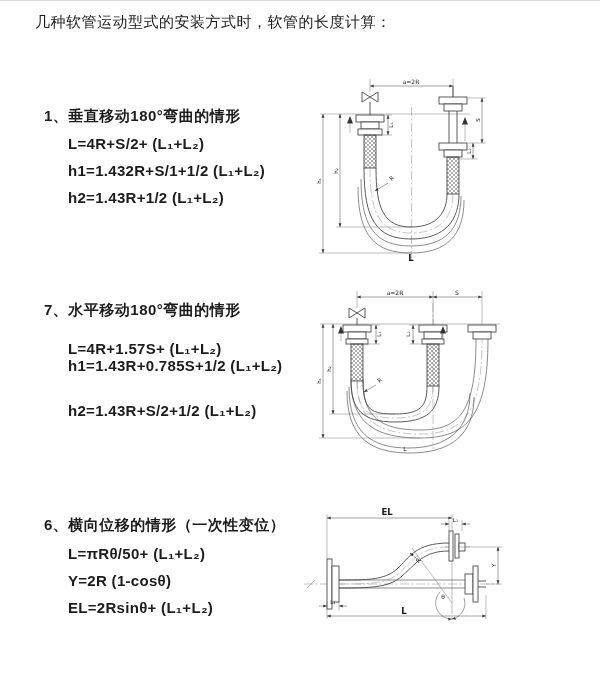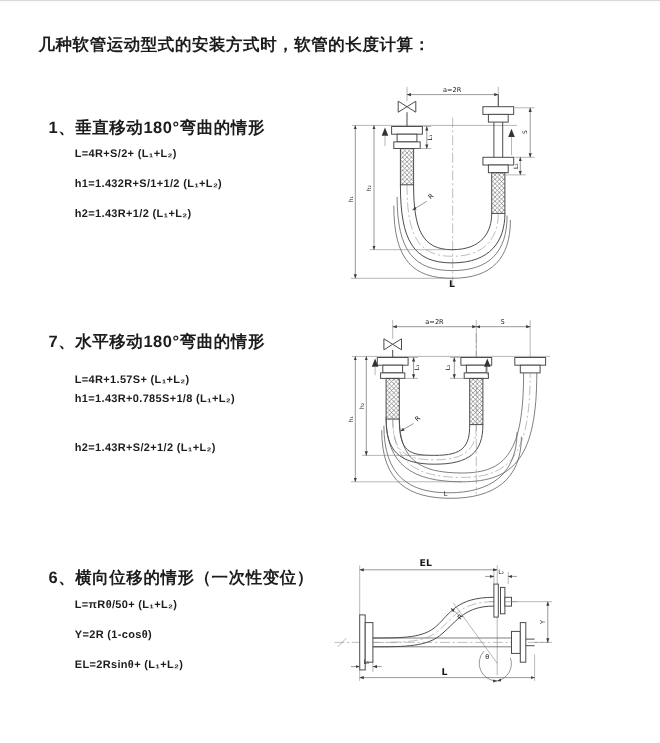--- a/index.html
+++ b/index.html
@@ -2,23 +2,23 @@
 <html><head>
 <meta charset="utf-8">
 <style>
   html,body{margin:0;padding:0;}
   body{
     width:600px;height:675px;background:#ffffff;position:relative;overflow:hidden;
     font-family:"Liberation Sans","DejaVu Sans",sans-serif;color:#1c1c1c;
     border-top:1px solid #d9d9d9;
   }
   .abs{position:absolute;}
-  .title{left:35px;top:30px;font-size:15px;font-weight:700;letter-spacing:.5px;}
+  .title{left:35px;top:12px;font-size:15px;font-weight:400;letter-spacing:.5px;}
   .heading{font-size:15px;font-weight:700;letter-spacing:.5px;left:44px;text-align:center;}
-  .formula{font-size:10px;font-weight:700;letter-spacing:.3px;left:68px;}
+  .formula{font-size:15px;font-weight:700;letter-spacing:.3px;left:68px;}
   svg{position:absolute;overflow:visible;}
   svg text{fill:#1a1a1a;font-family:"DejaVu Sans","Liberation Sans",sans-serif;}
   .obj{stroke:#4a4a4a;stroke-width:.9;fill:none;}
   .obj2{stroke:#5a5a5a;stroke-width:.7;fill:none;}
   .thin{stroke:#7a7a7a;stroke-width:.5;fill:none;}
   .dim{stroke:#555;stroke-width:.55;fill:none;}
   .cl{stroke:#8a8a8a;stroke-width:.5;fill:none;stroke-dasharray:9 2.5 2 2.5;}
   .fit{fill:#ffffff;stroke:#4a4a4a;stroke-width:.9;}
   .braid{stroke:#4a4a4a;stroke-width:.9;}
   .dt{font-size:6px;}
@@ -119,21 +119,21 @@
 
   <g>
     <path class="dim" d="M78,112 L65,120" marker-end="url(#arr)"></path>
     <text class="dt" transform="rotate(-40 83 109)" x="83" y="109" text-anchor="middle">R</text>
   </g>
   <text class="big" x="101" y="190" text-anchor="middle">L</text>
 </svg>
 
 <div class="abs heading" style="top:300px">7、水平移动180°弯曲的情形</div>
 <div class="abs formula" style="top:339px">L=4R+1.57S+ (L₁+L₂)</div>
-<div class="abs formula" style="top:356px">h1=1.43R+0.785S+1/8 (L₁+L₂)</div>
+<div class="abs formula" style="top:356px">h1=1.43R+0.785S+1/2 (L₁+L₂)</div>
 <div class="abs formula" style="top:401px">h2=1.43R+S/2+1/2 (L₁+L₂)</div>
 
 <svg style="left:310px;top:280px" width="290" height="175" viewBox="0 0 290 175">
   <line class="thin" x1="10" y1="43" x2="190" y2="43"></line>
   <path class="cl" d="M123,22 V168"></path>
 
   <g>
     <path class="thin" d="M47,10 V27 M123,10 V44 M172,10 V44"></path>
     <line class="dim" x1="47" y1="16" x2="123" y2="16" marker-start="url(#arr)" marker-end="url(#arr)"></line>
     <text class="dt" x="85" y="13.5" text-anchor="middle">a=2R</text>

